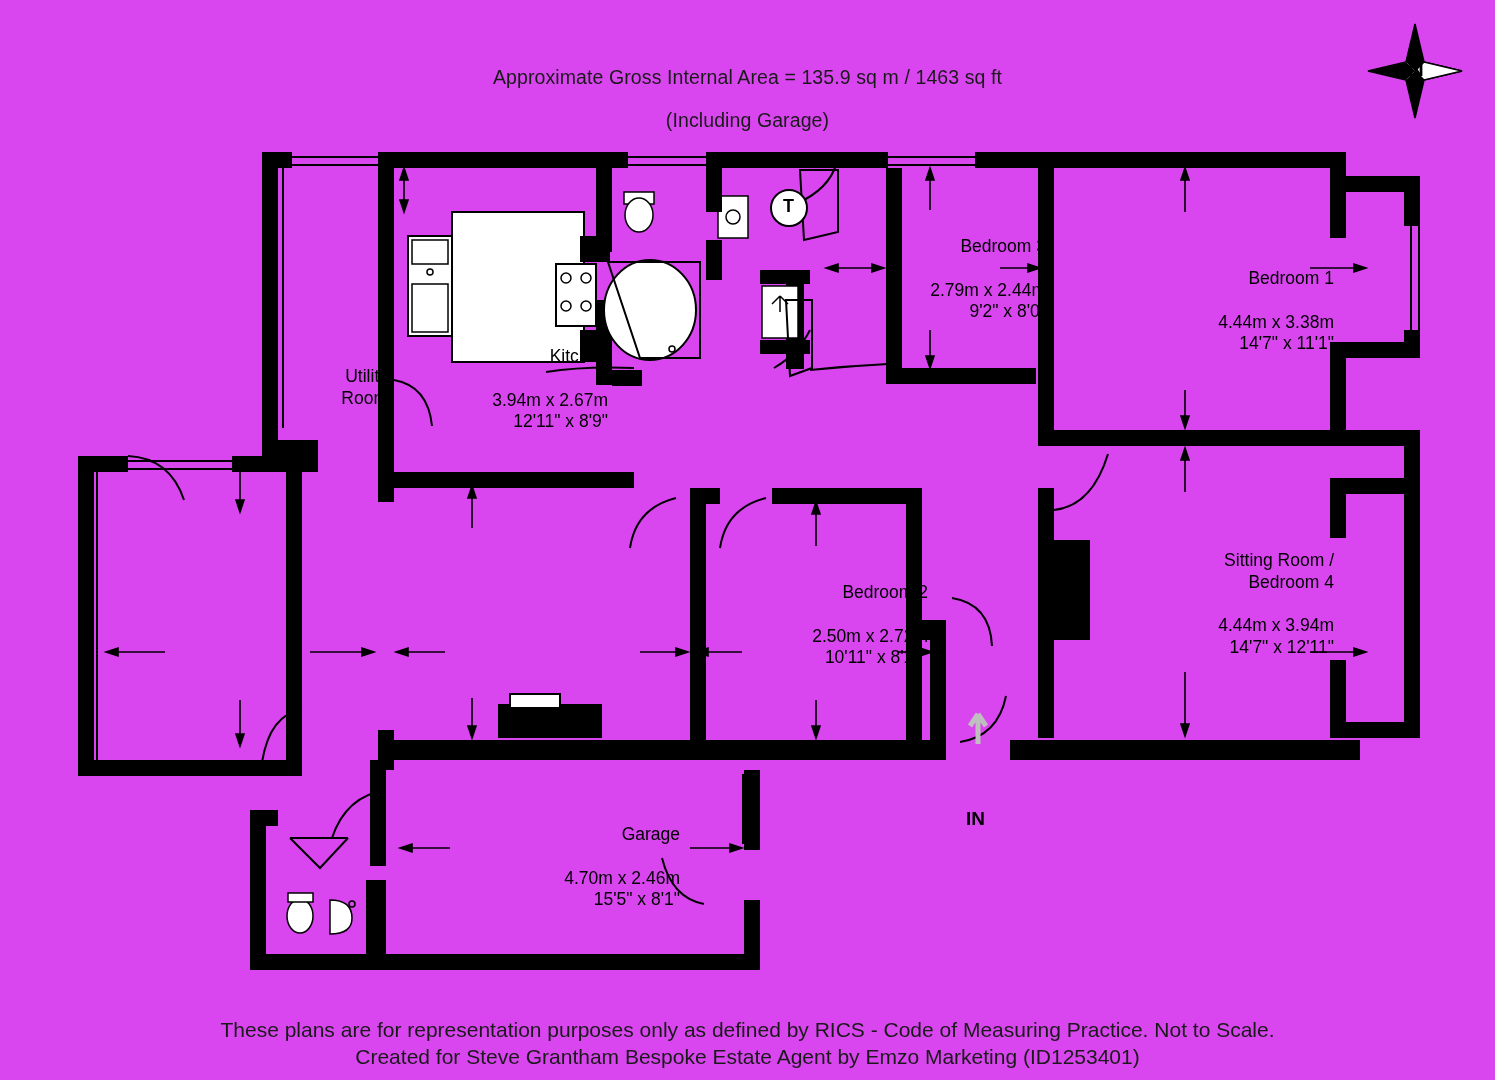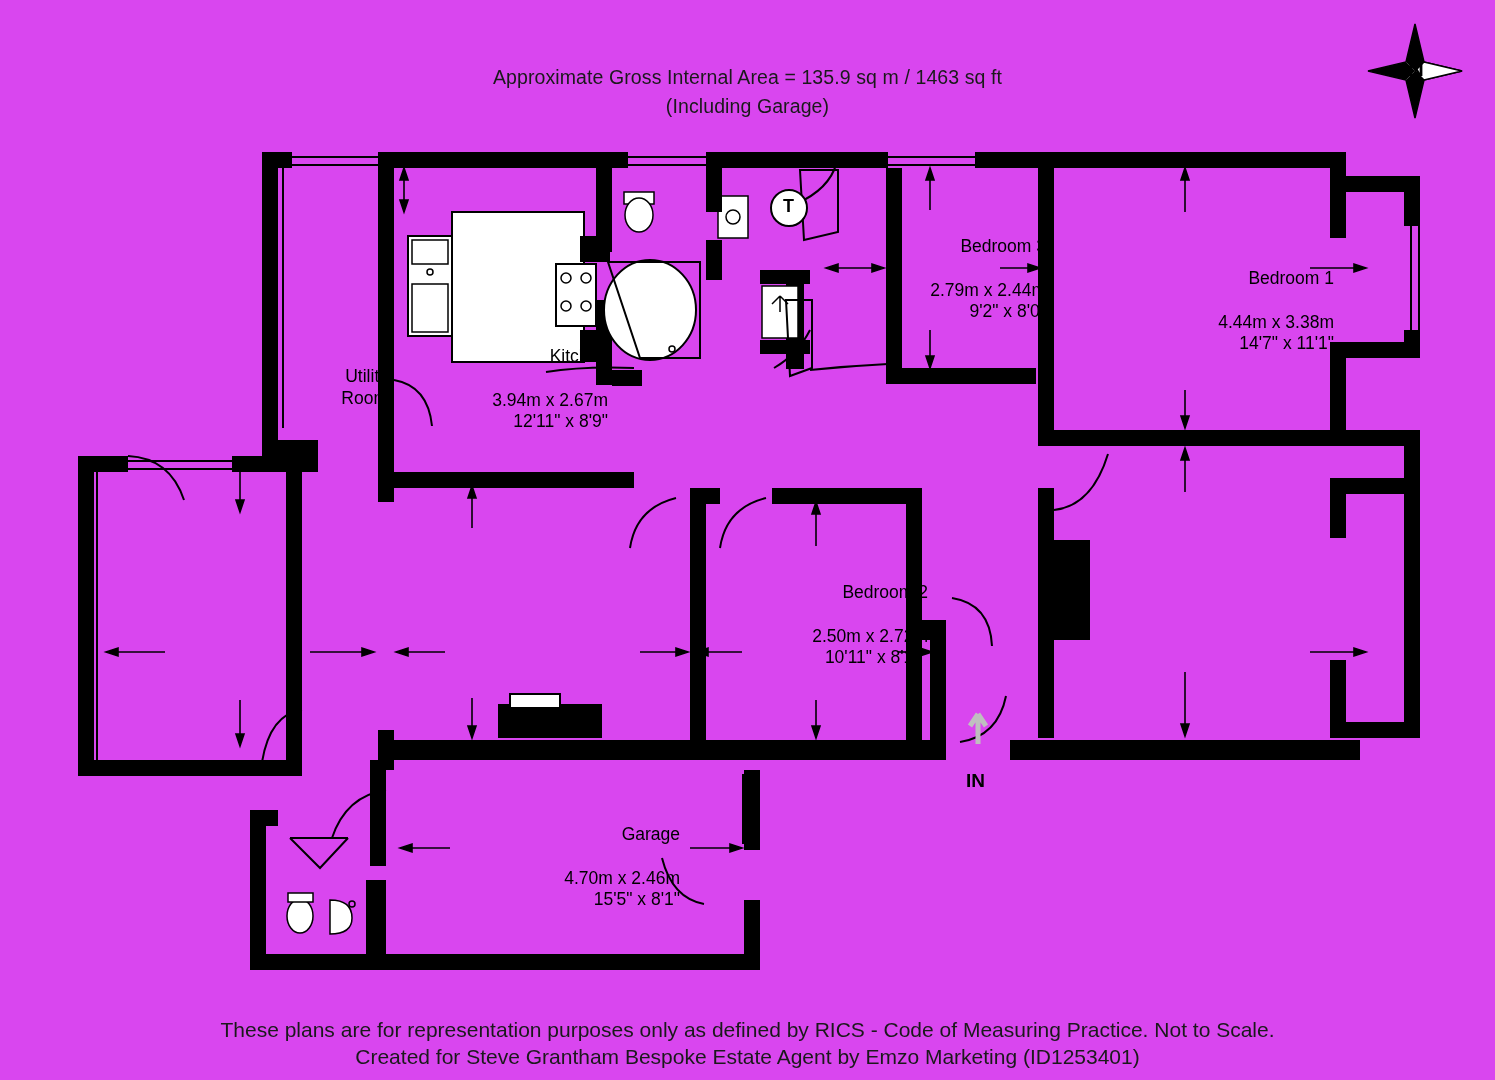--- a/index.html
+++ b/index.html
@@ -21,21 +21,21 @@
   .hdr {
     position: absolute;
     left: 0;
     width: 1495px;
     text-align: center;
     font-size: 19.5px;
     color: #1a1a1a;
     letter-spacing: 0.1px;
   }
   #hdr1 { top: 66px; }
-  #hdr2 { top: 95px; }
+  #hdr2 { top: 109px; }
   .ftr {
     position: absolute;
     left: 0;
     width: 1495px;
     text-align: center;
     font-size: 21px;
     color: #1a1a1a;
   }
   #ftr1 { top: 1018px; }
   #ftr2 { top: 1045px; }
@@ -335,21 +335,21 @@
       <polygon points="1462,71 1424,80 1415,71 1424,62" fill="#ffffff" stroke="#000000" stroke-width="1.5"></polygon>
     </g>
 
     <circle cx="789" cy="208" r="18" fill="#ffffff" stroke="#000000" stroke-width="2"></circle>
   </svg>
 
   <div class="t-label" style="left:1408px; top:56px; font-size:22px; font-weight:bold;">N</div>
 
   <div class="t-label" style="left:783px; top:196px; font-weight:bold;">T</div>
 
-  <div class="in-label" style="left:966px; top:770px;">IN</div>
+  <div class="in-label" style="left:966px; top:808px;">IN</div>
 
   <div class="room" style="left:268px; top:366px; width:120px;">
     <span class="nm">Utility</span>
     <span class="nm">Room</span>
   </div>
 
   <div class="room" style="left:400px; top:346px; width:208px;">
     <span class="nm">Kitchen</span>
     <span class="m">3.94m x 2.67m</span>
     <span class="f">12'11" x 8'9"</span>
@@ -360,20 +360,26 @@
     <span class="m">2.79m x 2.44m</span>
     <span class="f">9'2" x 8'0"</span>
   </div>
 
   <div class="room" style="left:1112px; top:268px; width:222px;">
     <span class="nm">Bedroom 1</span>
     <span class="m">4.44m x 3.38m</span>
     <span class="f">14'7" x 11'1"</span>
   </div>
 
+  <div class="room" style="left:1112px; top:550px; width:222px;">
+    <span class="nm">Sitting Room /</span>
+    <span class="nm">Bedroom 4</span>
+    <span class="m">4.44m x 3.94m</span>
+    <span class="f">14'7" x 12'11"</span>
+  </div>
 
 
 
   <div class="room" style="left:716px; top:582px; width:212px;">
     <span class="nm">Bedroom 2</span>
     <span class="m">2.50m x 2.72m</span>
     <span class="f">10'11" x 8'11"</span>
   </div>
 
   <div class="room" style="left:468px; top:824px; width:212px;">

